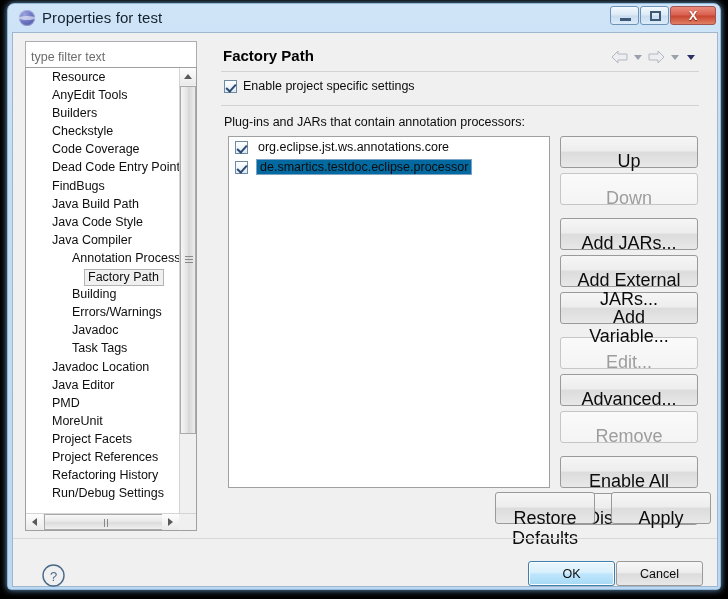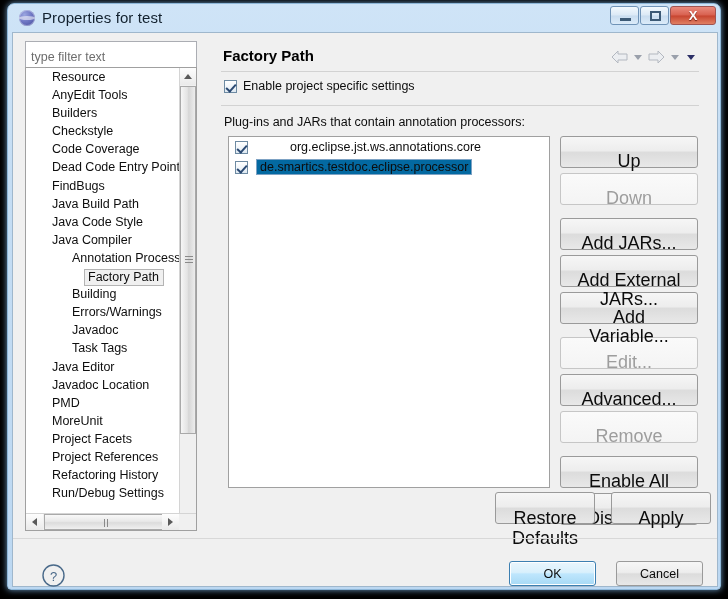--- a/index.html
+++ b/index.html
@@ -372,21 +372,21 @@
   }
   .list-item {
     display: flex;
     align-items: center;
     gap: 8px;
     height: 20px;
     padding-left: 6px;
     font-size: 12.5px;
     color: #0c0c0c;
   }
-  .list-item .label { padding: 0 2px; margin-left: 32px; }
+  .list-item .label { padding: 0 2px; }
   .list-item.selected .label {
     background: #0369a1;
     border: 1px solid #7da2c4;
     padding: 0 3px;
     margin: -1px 0;
   }
 
   
   .btn-col {
     position: absolute;
@@ -435,21 +435,21 @@
   }
   .help-icon {
     position: absolute;
     left: 28px; top: 530px;
     width: 25px; height: 25px;
   }
   .dlg-btns {
     position: absolute;
     right: 14px; top: 528px;
     display: flex;
-    gap: 20px;
+    gap: 1px;
   }
   .dlg-btn {
     width: 87px; height: 25px;
     border: 1px solid #9a9a9a;
     border-radius: 3px;
     background: linear-gradient(to bottom, #f6f6f6 0%, #ededed 45%, #dcdcdc 52%, #e8e8e8 100%);
     font-family: "Liberation Sans", sans-serif;
     font-size: 12.5px;
     color: #0c0c0c;
     box-sizing: border-box;
@@ -500,22 +500,22 @@
             <div class="tree-item">FindBugs</div>
             <div class="tree-item">Java Build Path</div>
             <div class="tree-item">Java Code Style</div>
             <div class="tree-item">Java Compiler</div>
             <div class="tree-item lvl2">Annotation Processi</div>
             <div class="tree-row-sel"><span class="tree-item selected">Factory Path</span></div>
             <div class="tree-item lvl2">Building</div>
             <div class="tree-item lvl2">Errors/Warnings</div>
             <div class="tree-item lvl2">Javadoc</div>
             <div class="tree-item lvl2">Task Tags</div>
+            <div class="tree-item">Javadoc Location</div>
             <div class="tree-item">Java Editor</div>
-            <div class="tree-item">Javadoc Location</div>
             <div class="tree-item">PMD</div>
             <div class="tree-item">MoreUnit</div>
             <div class="tree-item">Project Facets</div>
             <div class="tree-item">Project References</div>
             <div class="tree-item">Refactoring History</div>
             <div class="tree-item">Run/Debug Settings</div>
           </div>
 
         <div class="vscroll">
           <div class="arrow-up">

